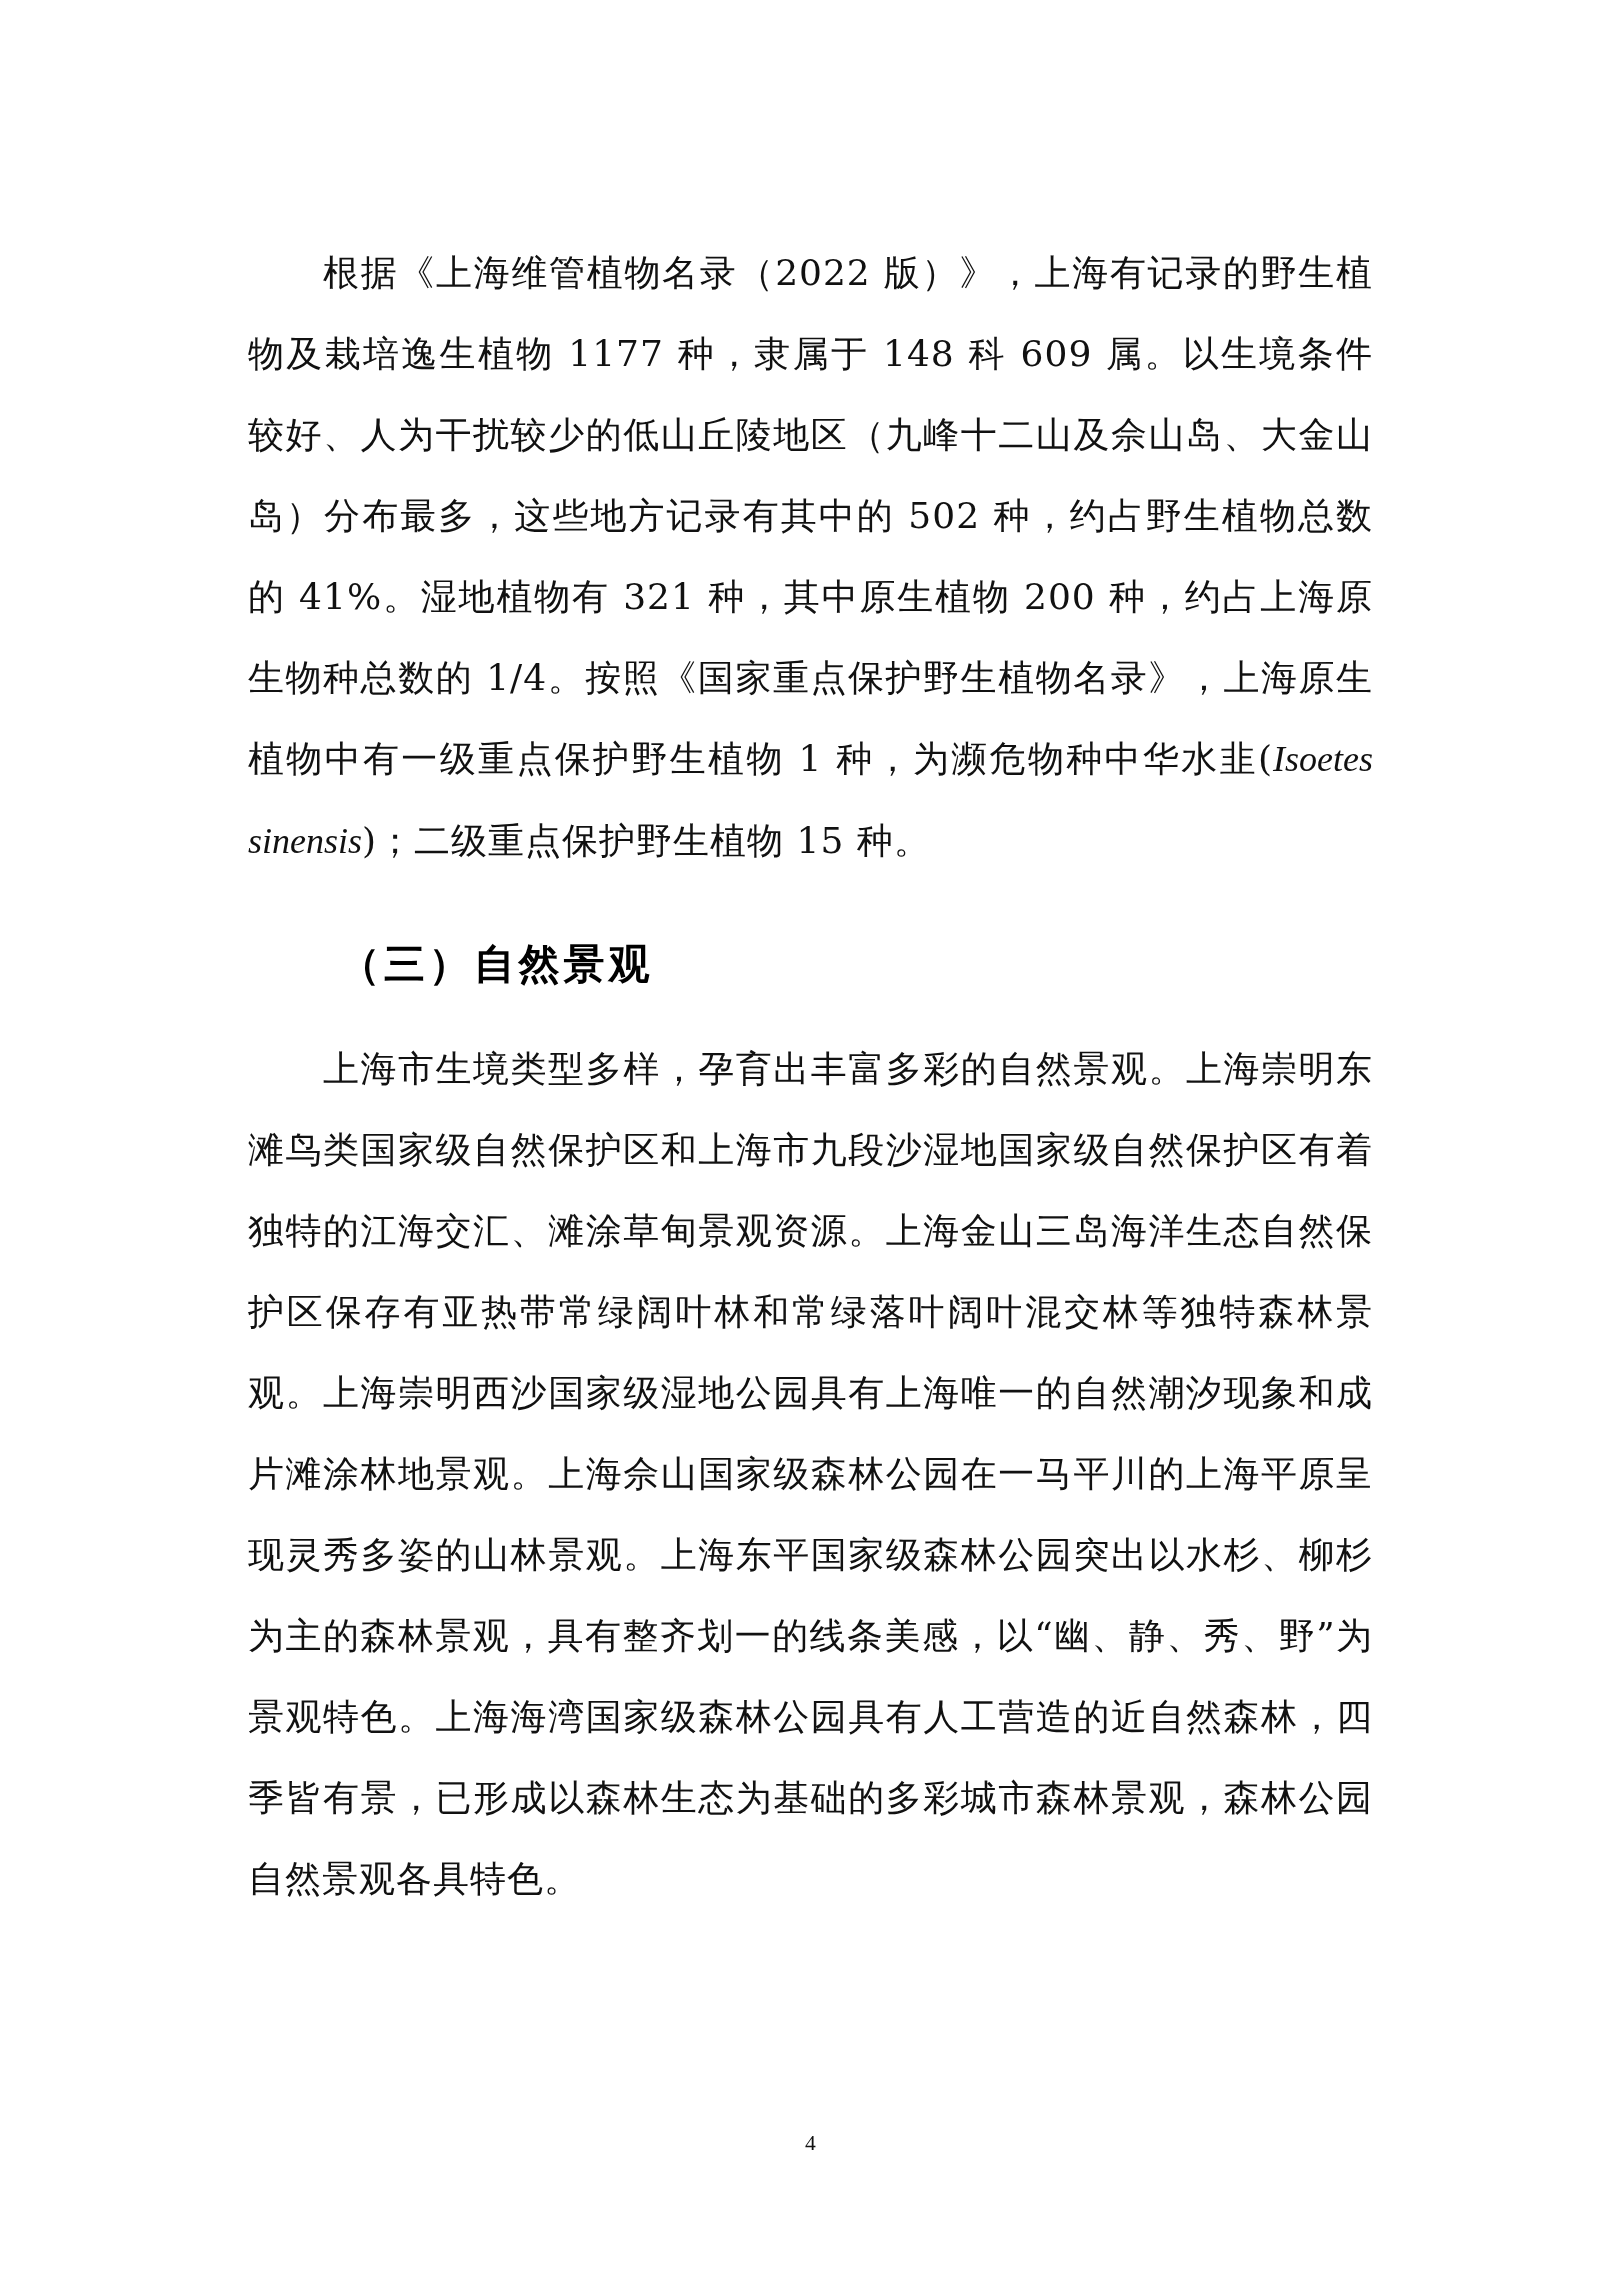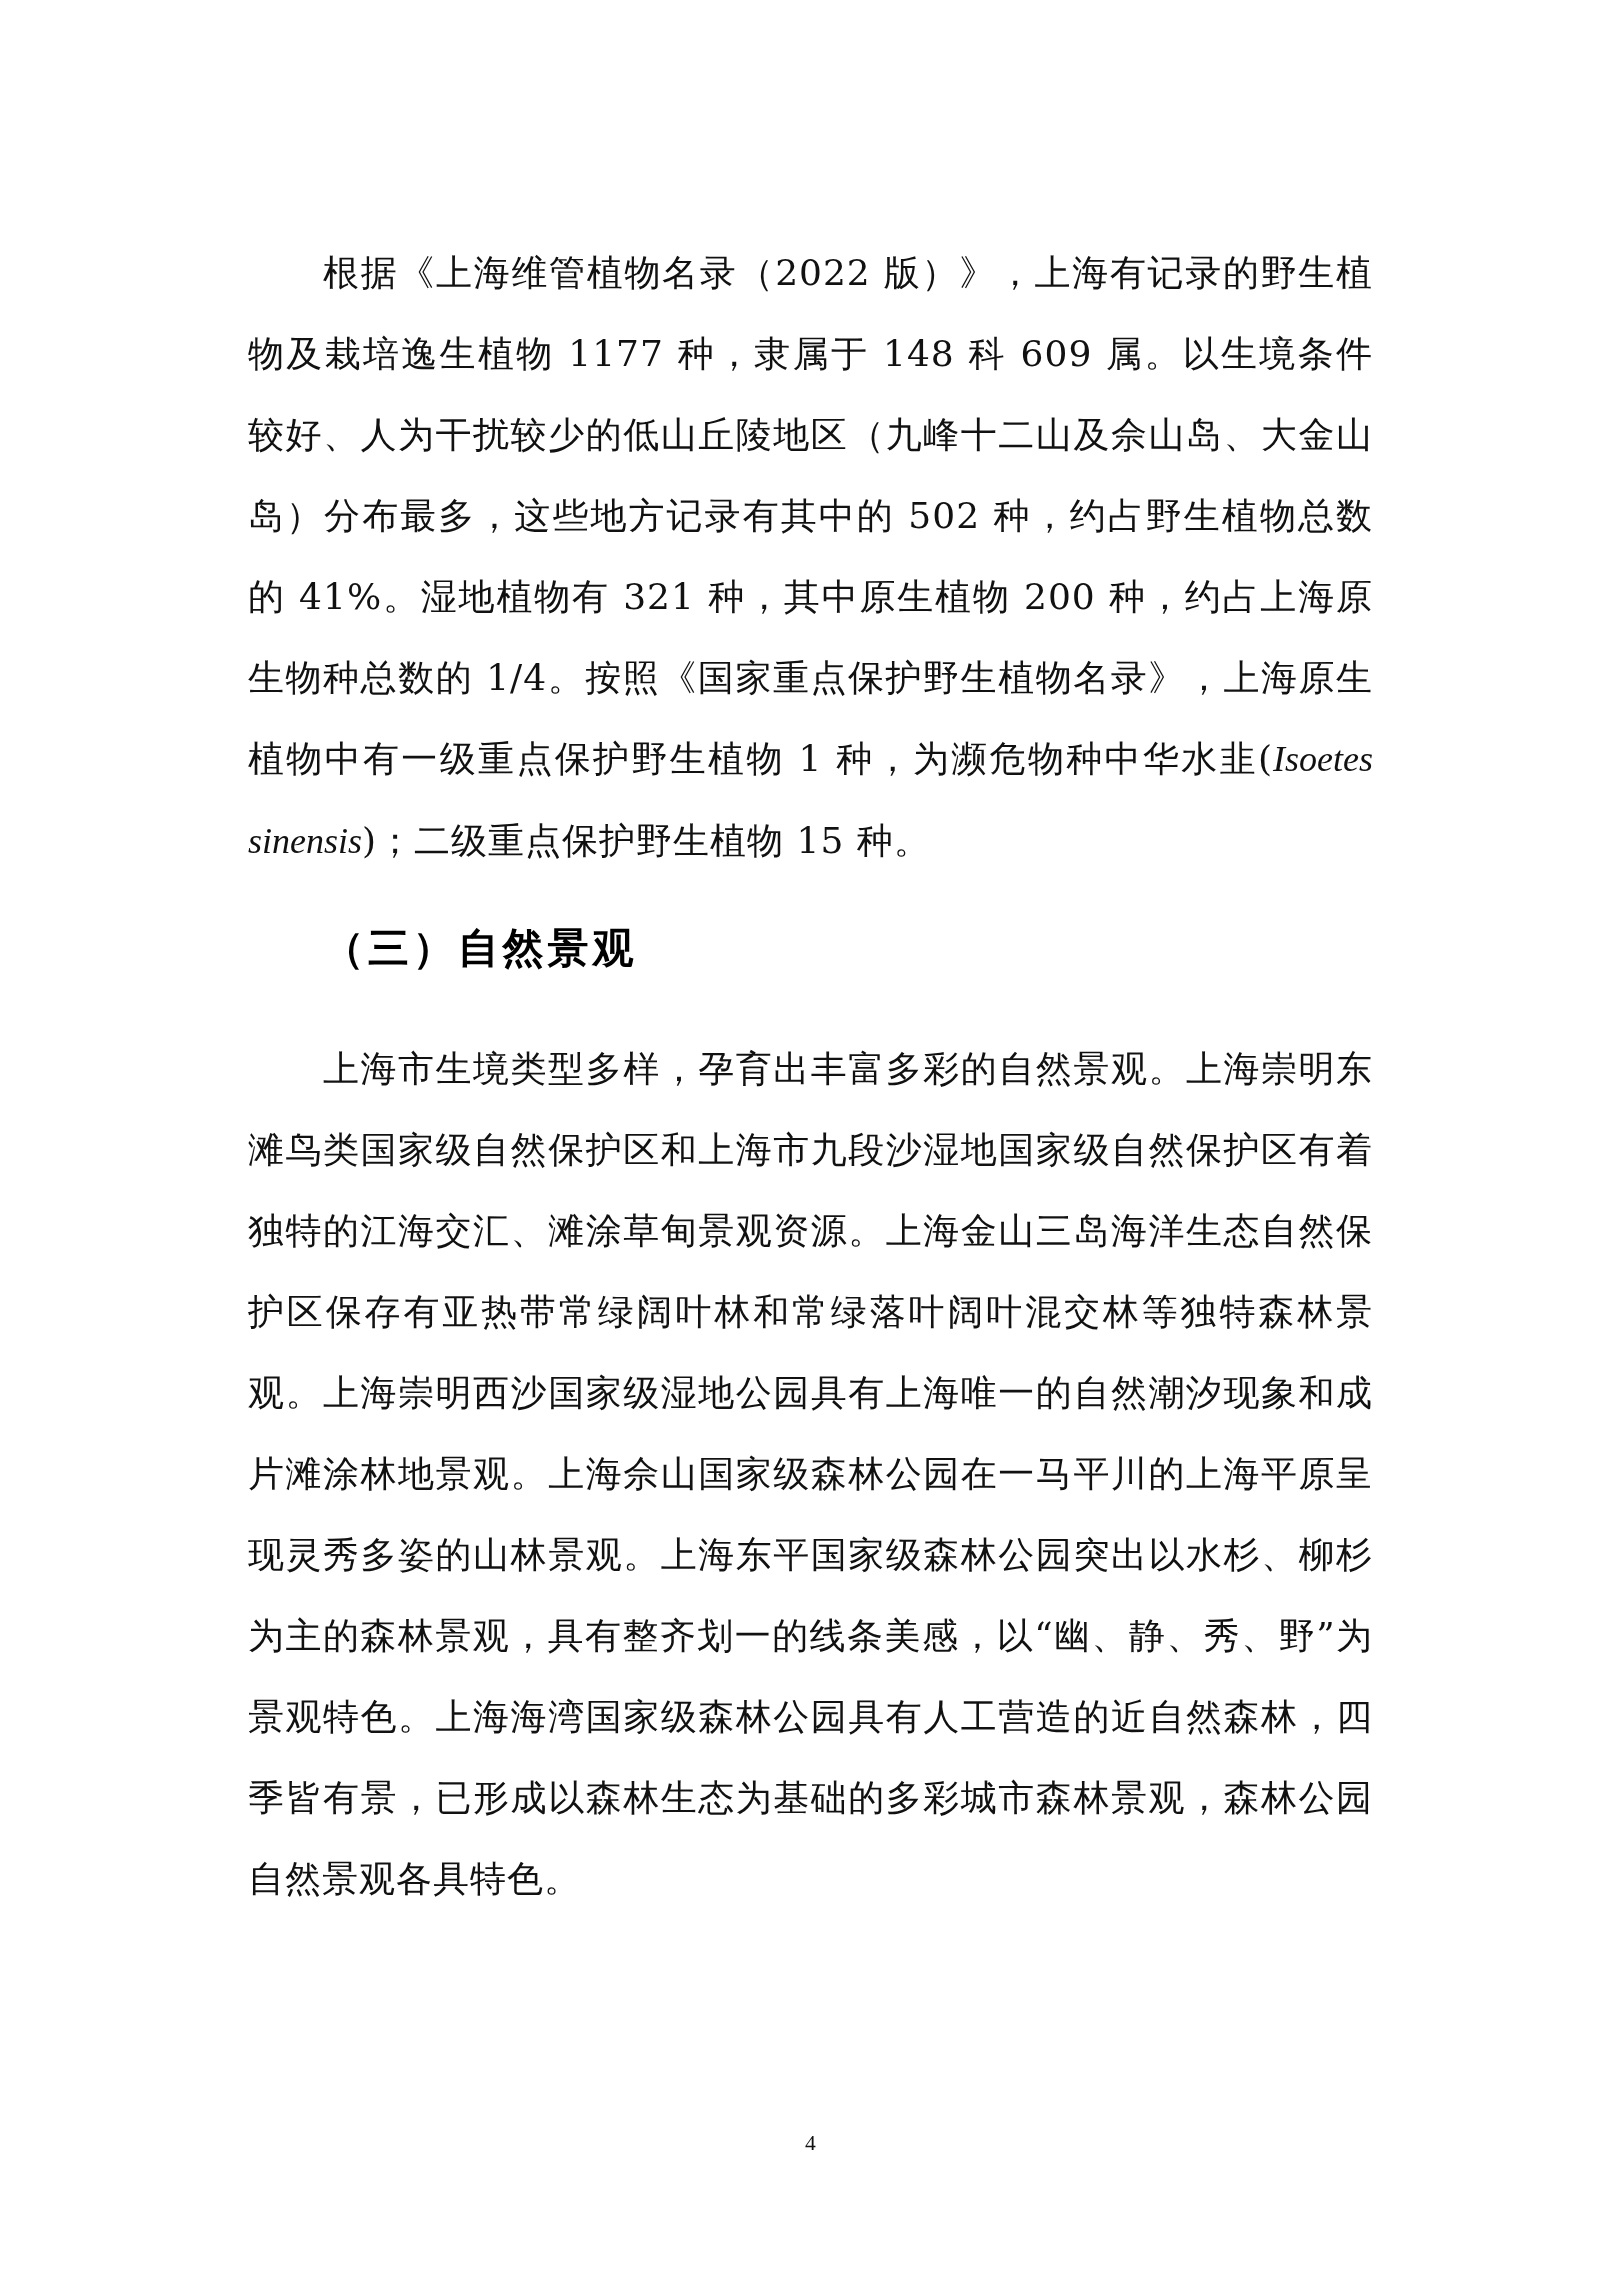--- a/index.html
+++ b/index.html
@@ -42,21 +42,21 @@
       font-style: italic;
       font-family: "Liberation Serif", "DejaVu Serif", serif;
       letter-spacing: 0;
     }
     #para-1 { top: 232px; }
     #para-2 { top: 1028px; }
     .heading {
       position: absolute;
       left: 323px;
       top: 919px;
-      margin: 0;
+      margin: 16px;
       font-size: 41px;
       line-height: 59px;
       font-weight: bold;
       letter-spacing: 3.9px;
       font-family: "DejaVu Sans", "Liberation Sans", sans-serif;
       color: #000000;
     }
     .page-number {
       position: absolute;
       left: 0;

